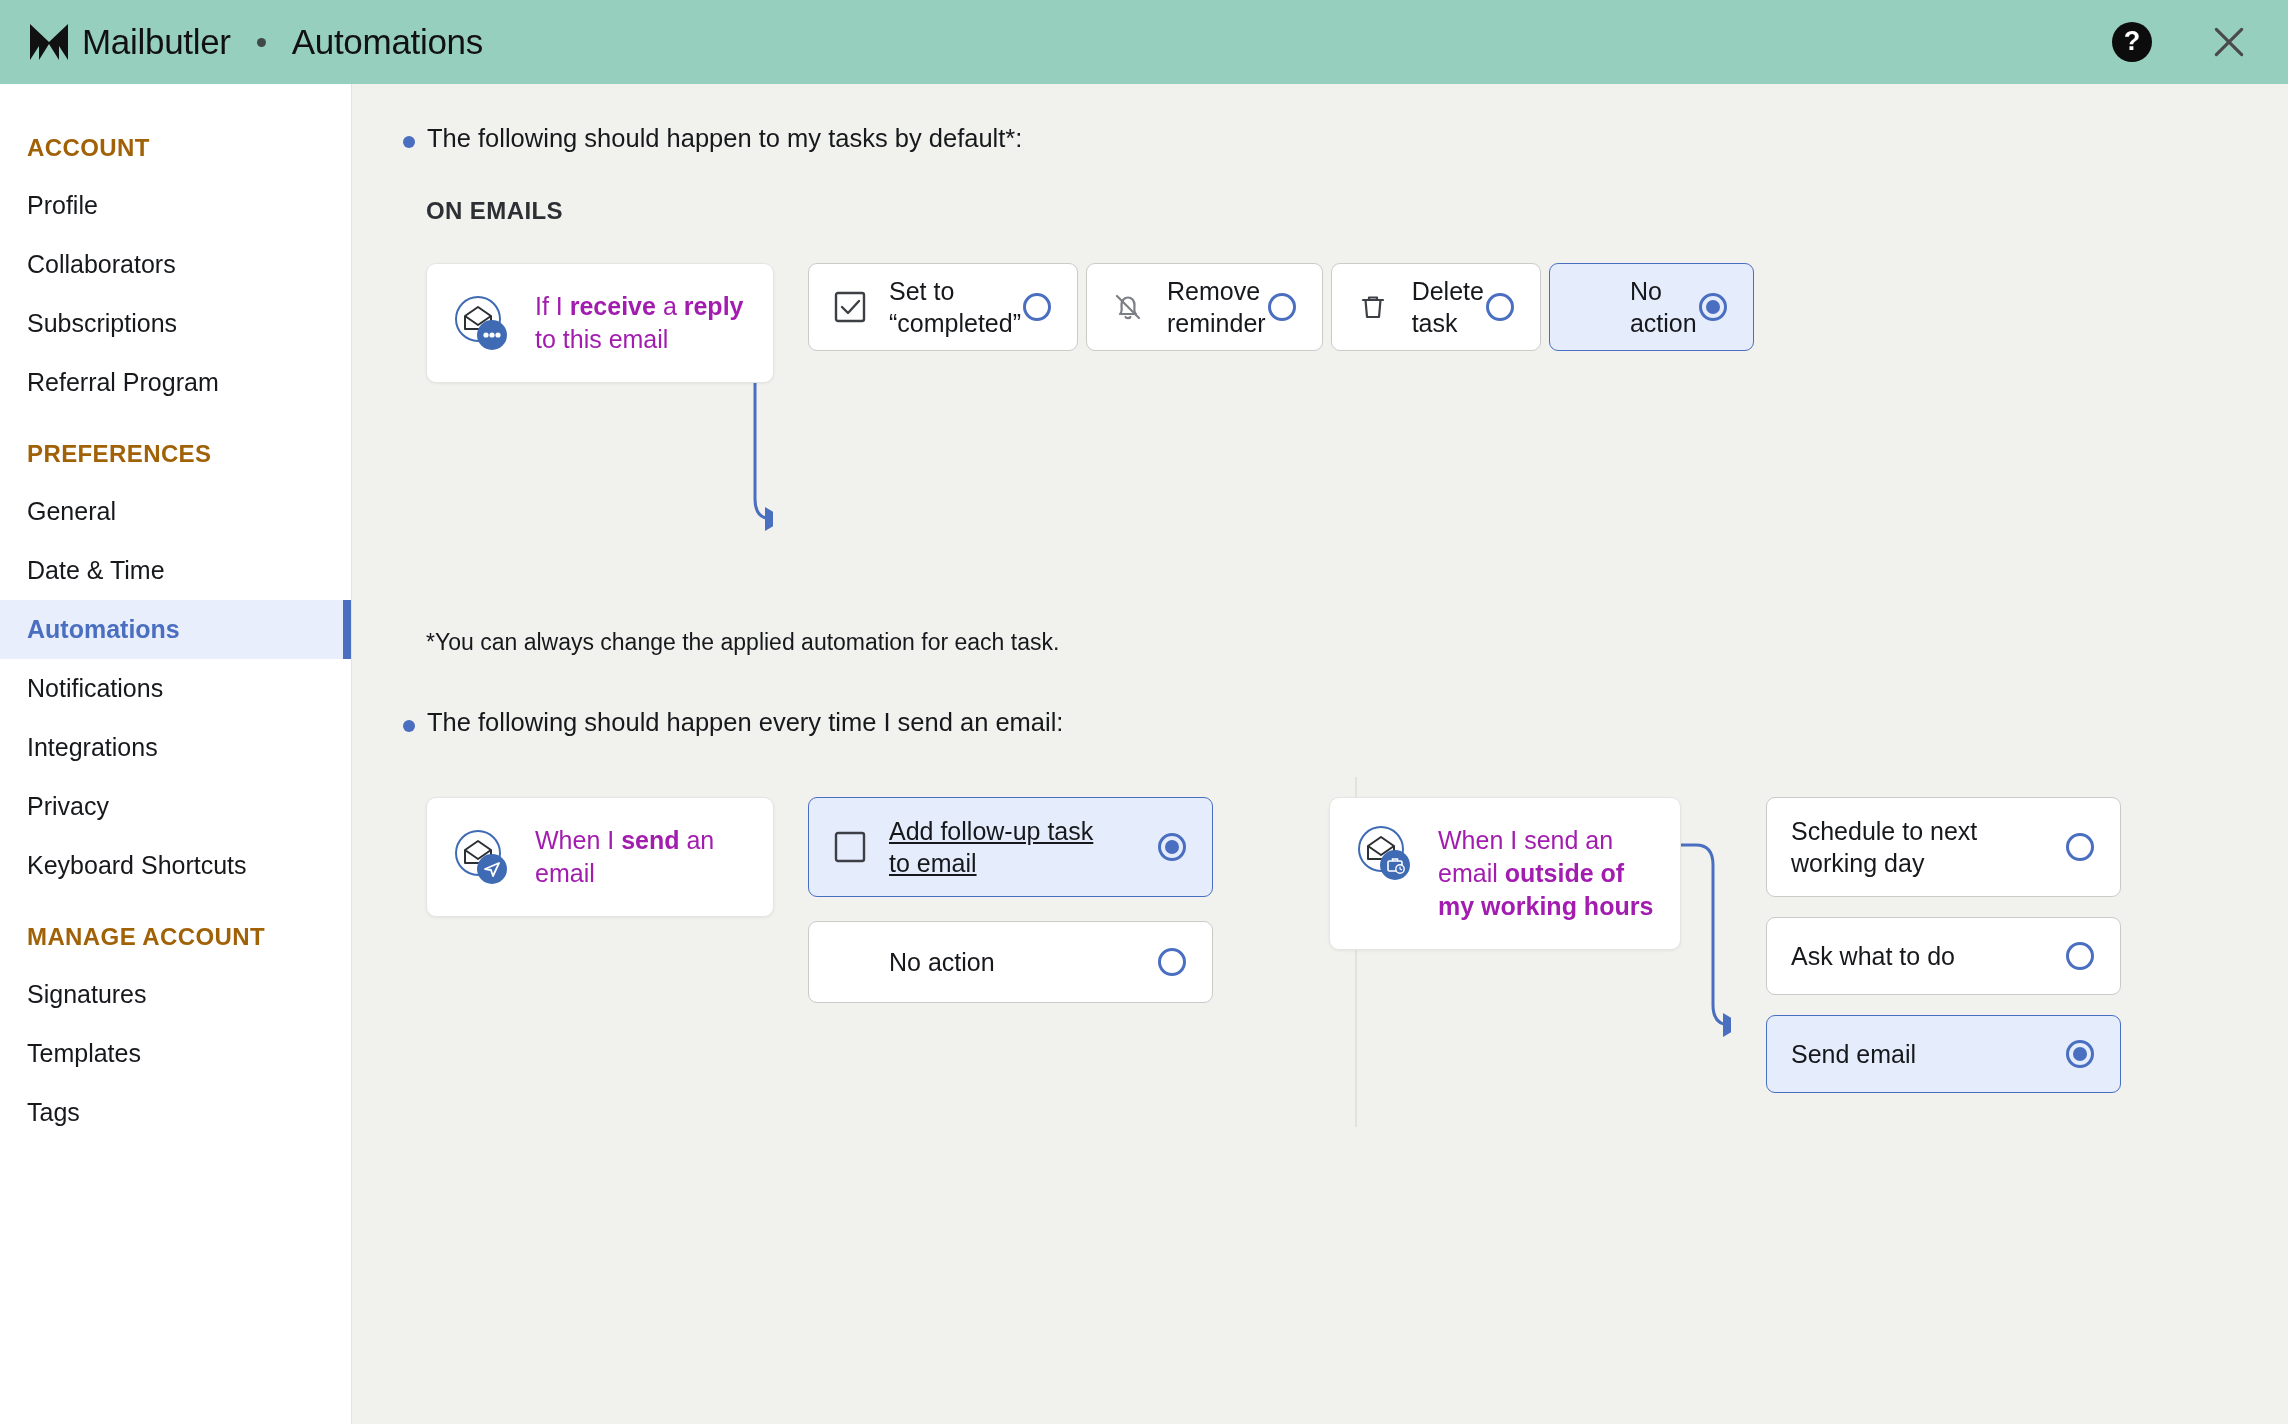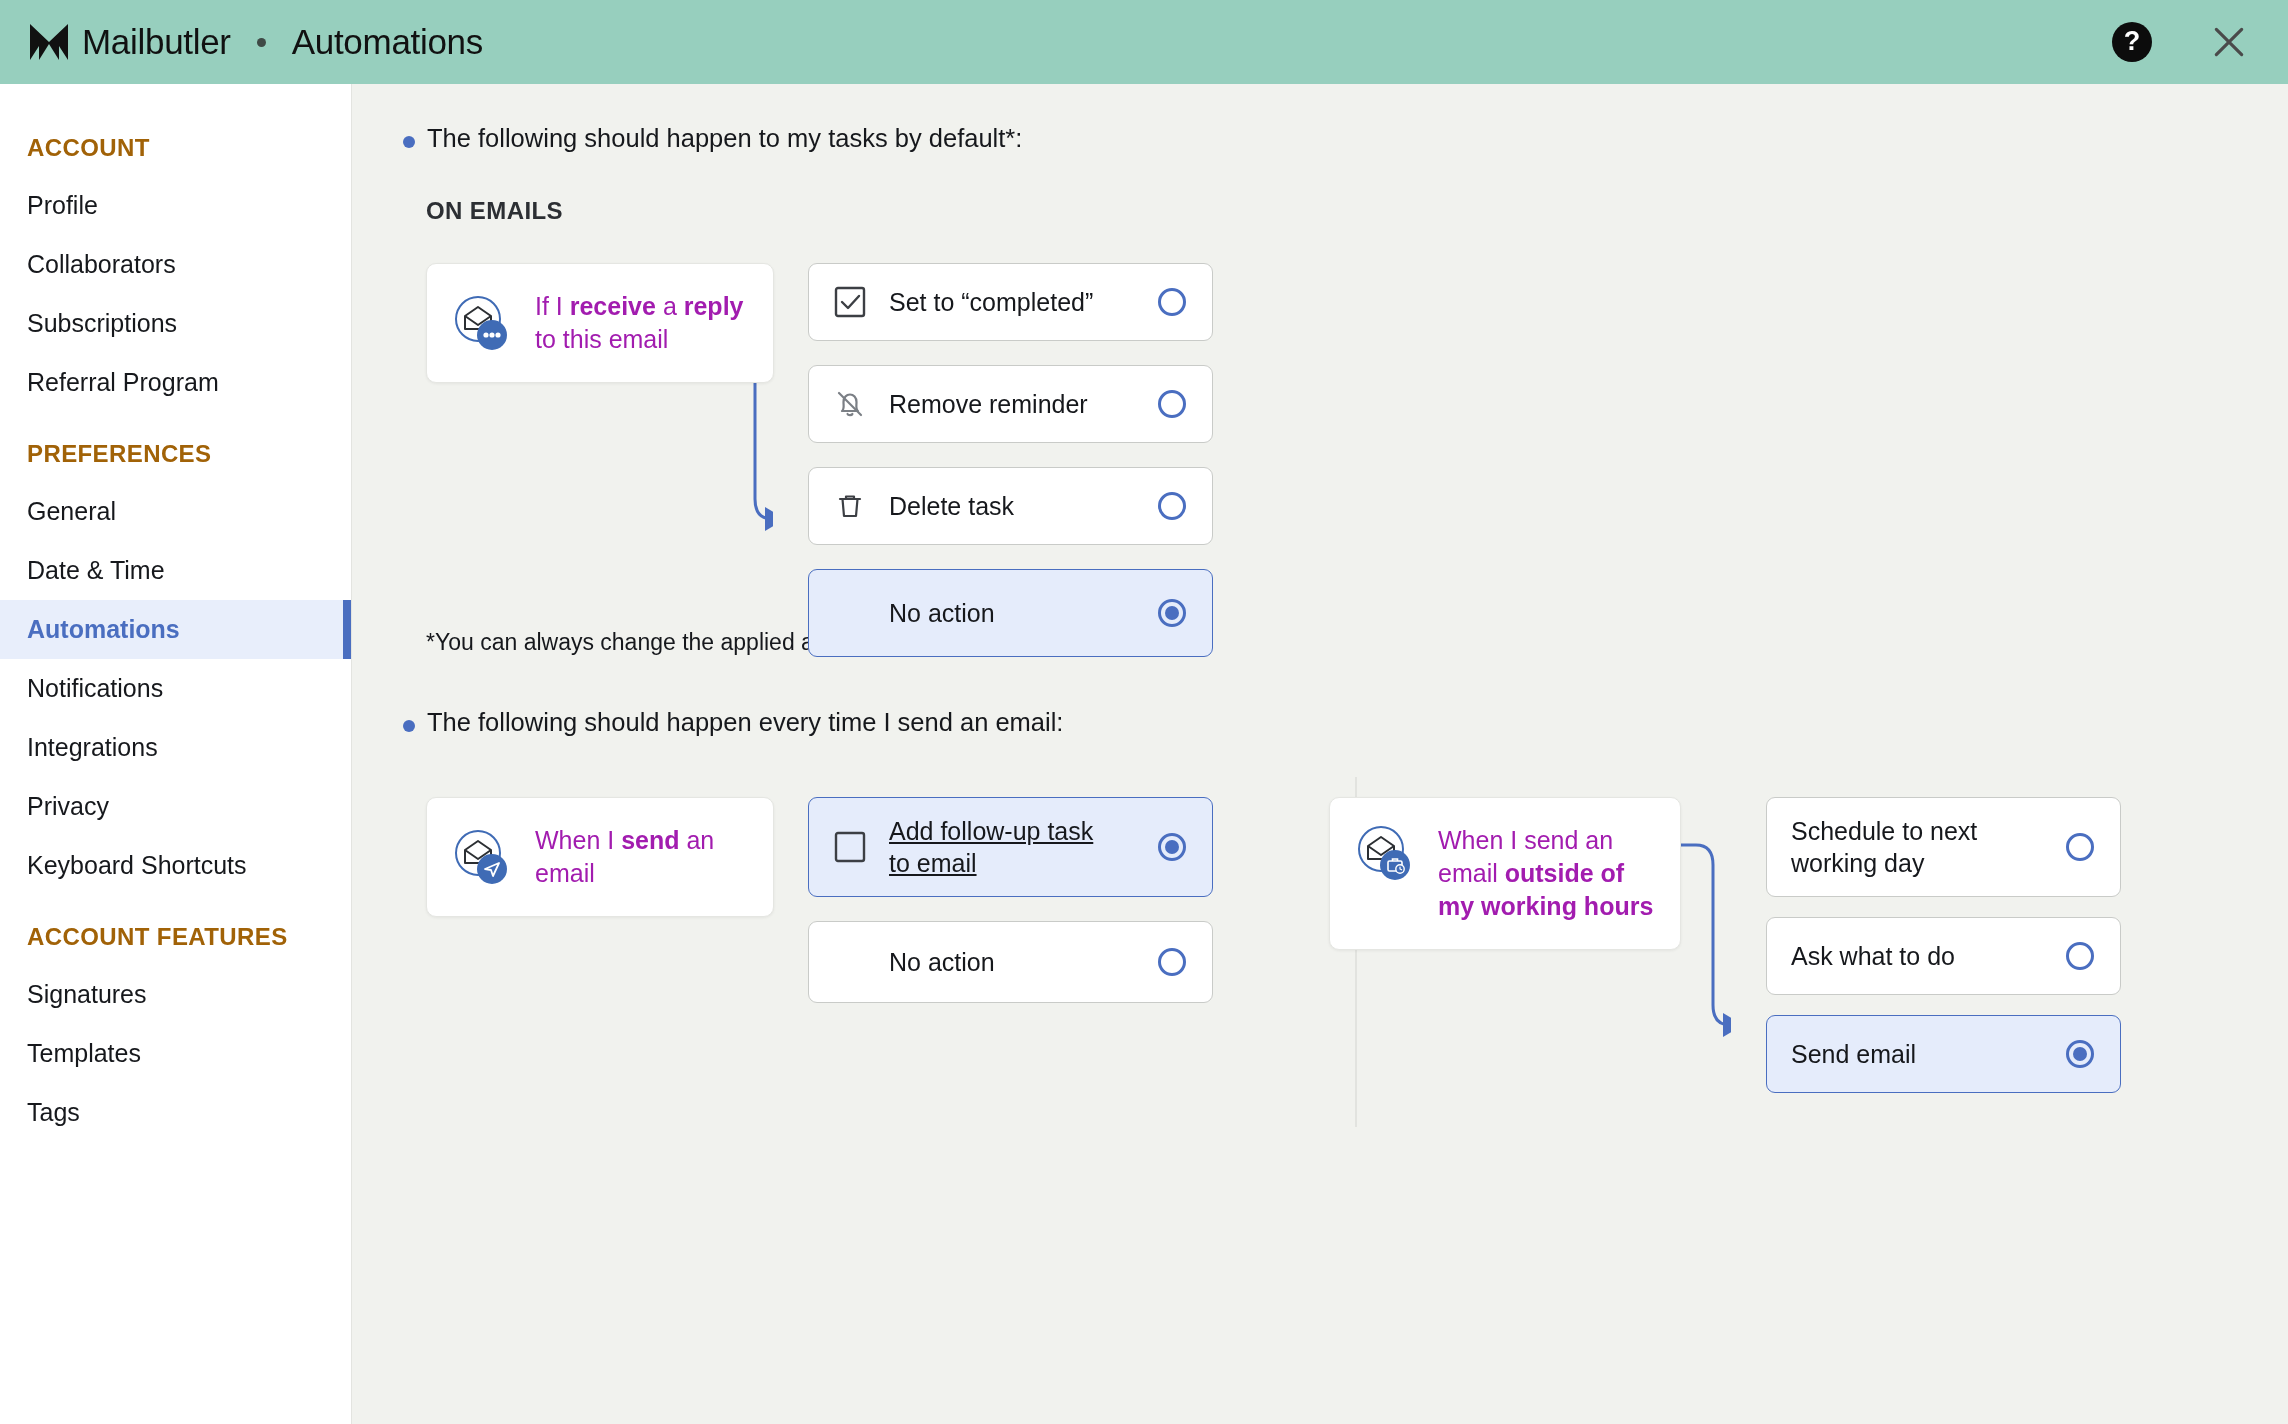--- a/index.html
+++ b/index.html
@@ -145,21 +145,21 @@
 
   <div class="side-head">PREFERENCES</div>
   <div class="side-item">General</div>
   <div class="side-item">Date &amp; Time</div>
   <div class="side-item active">Automations</div>
   <div class="side-item">Notifications</div>
   <div class="side-item">Integrations</div>
   <div class="side-item">Privacy</div>
   <div class="side-item">Keyboard Shortcuts</div>
 
-  <div class="side-head">ACCOUNT FEATURES</div>
+  <div class="side-head">MANAGE ACCOUNT</div>
   <div class="side-item">Signatures</div>
   <div class="side-item">Templates</div>
   <div class="side-item">Tags</div>
 </div>
 
 <div class="main">
 
   <div class="section-q">
     <span class="bullet"></span>
     <span>The following should happen to my tasks by default*:</span>
@@ -182,21 +182,21 @@
         <circle cx="41" cy="41" r="15" fill="#3f6bb5"></circle>
         <circle cx="35" cy="41" r="2.6" fill="#fff"></circle>
         <circle cx="41" cy="41" r="2.6" fill="#fff"></circle>
         <circle cx="47" cy="41" r="2.6" fill="#fff"></circle>
       </svg>
       <div class="trigger-text">
         <span>If I </span><b>receive</b><span> a </span><b>reply</b><span> to this email</span>
       </div>
     </div>
 
-    <div style="position:absolute; left:405px; top:0; width:405px; display:flex; flex-direction:column; gap:24px;">
+    <div style="position:absolute; left:405px; top:0; width:405px; display:flex; flex-direction:row; gap:8px;">
 
       <div class="opt">
         <svg class="opt-icon" viewBox="0 0 34 34">
           <rect x="3" y="3" width="28" height="28" rx="2" fill="none" stroke="#3c3f44" stroke-width="2.4"></rect>
           <path d="M9 17 L15 23 L26 11" fill="none" stroke="#3c3f44" stroke-width="2.4" stroke-linecap="round" stroke-linejoin="round"></path>
         </svg>
         <span class="opt-label">Set to “completed”</span>
         <svg class="radio" viewBox="0 0 32 32">
           <circle cx="16" cy="16" r="12.5" fill="none" stroke="#4a6ec0" stroke-width="3"></circle>
         </svg>

